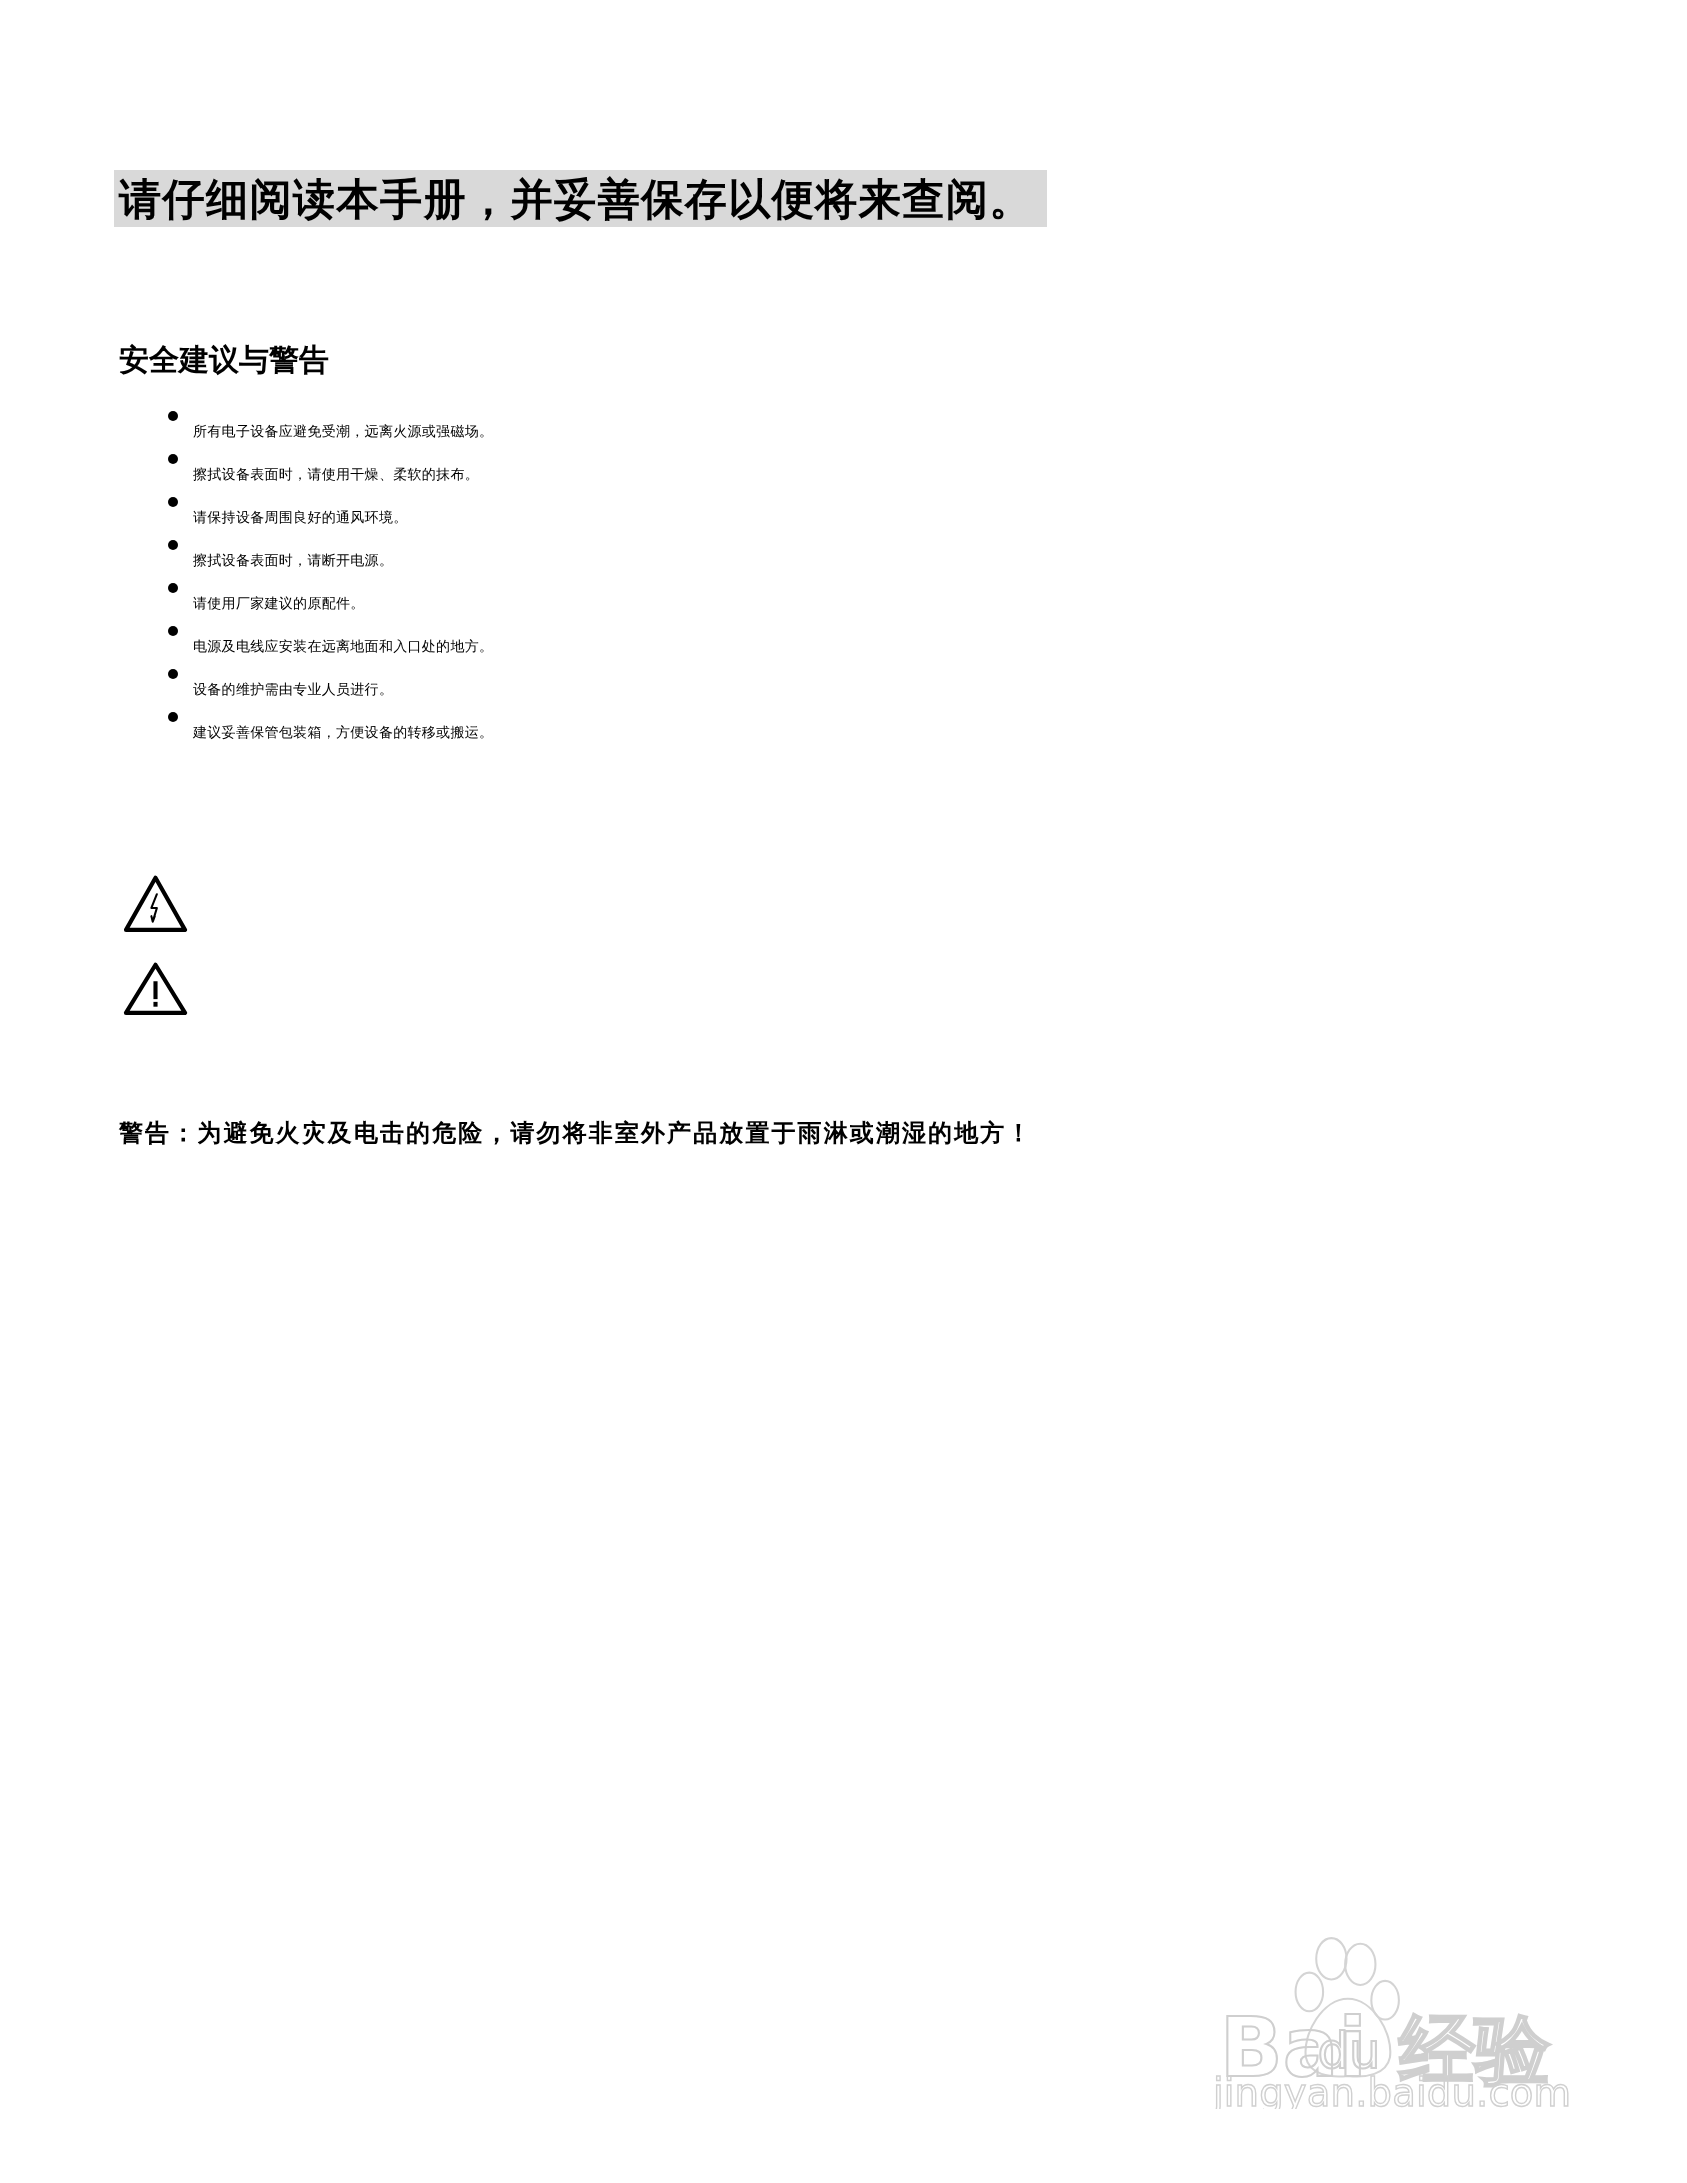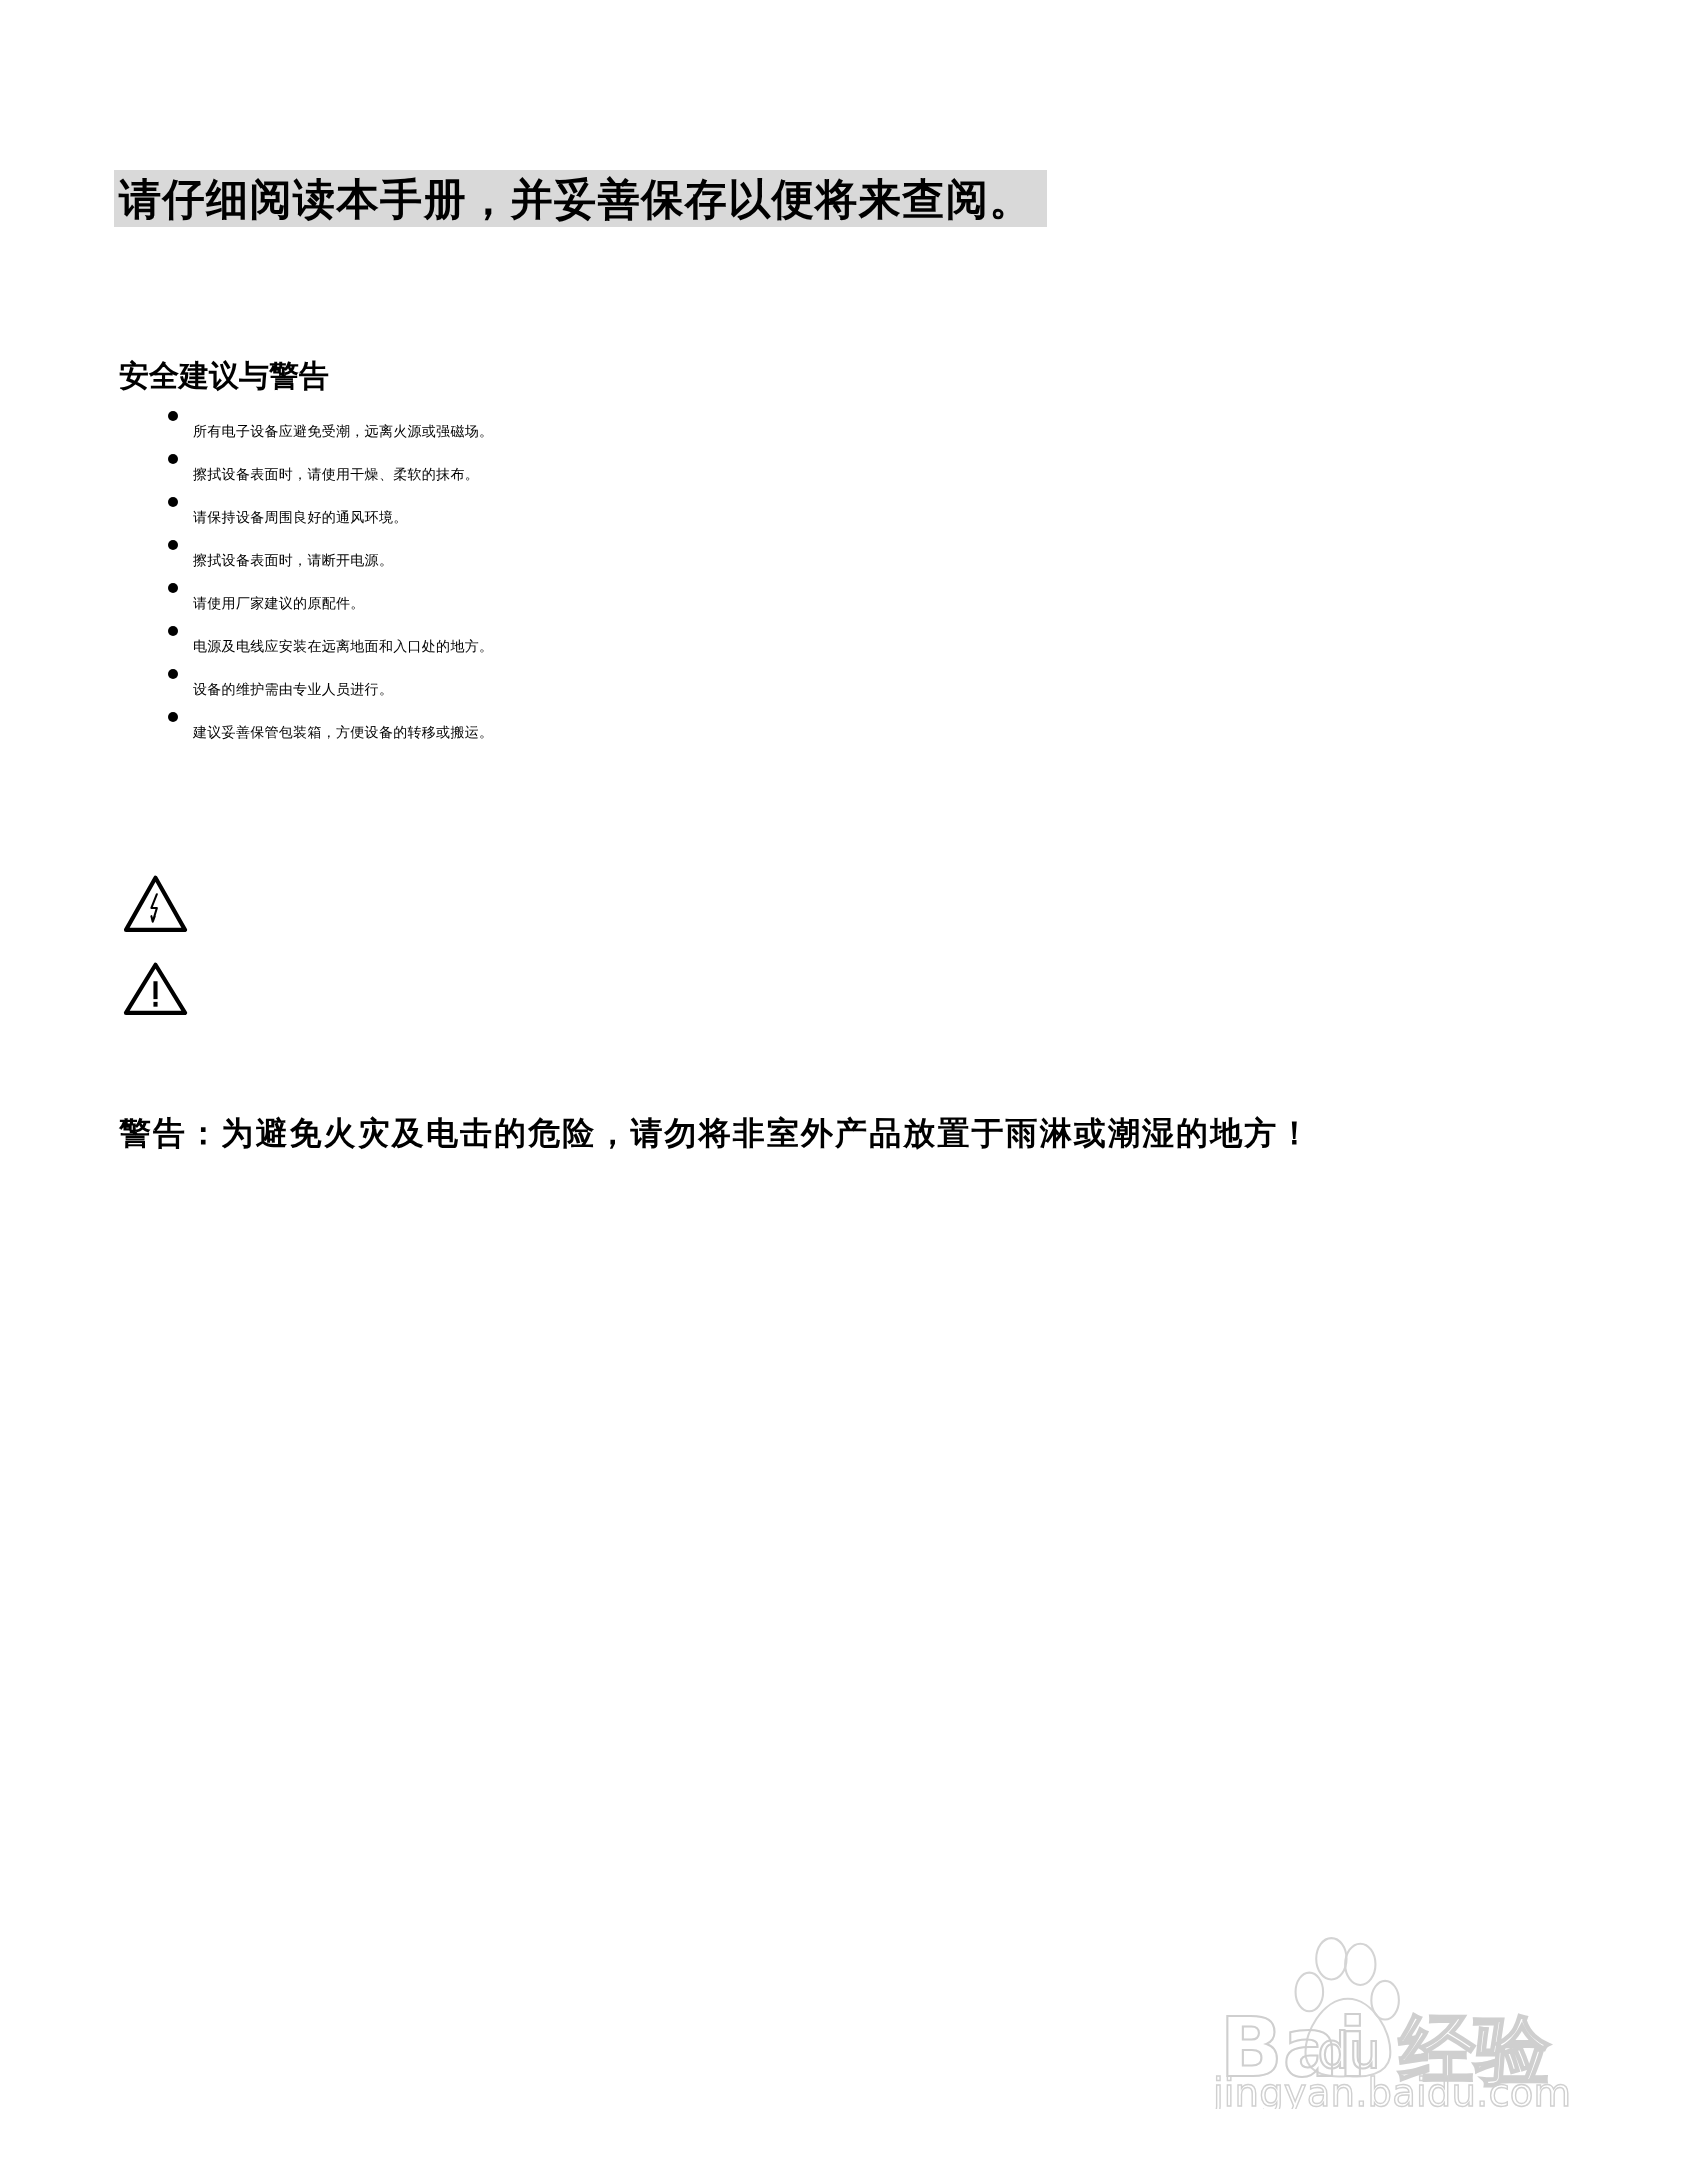--- a/index.html
+++ b/index.html
@@ -12,21 +12,21 @@
     position: absolute; left: 114px; top: 170px; width: 933px; height: 57px;
     background: #d9d9d9;
   }
   .banner-text {
     position: absolute; left: 119px; top: 174px;
     font-size: 43px; font-weight: bold; line-height: 51px; white-space: nowrap;
     letter-spacing: 1.4px; transform: scaleX(0.98); transform-origin: left center;
   }
   .section-heading {
     position: absolute; left: 119px; top: 340px;
-    font-size: 30px; font-weight: bold; line-height: 39px; white-space: nowrap; margin-top: 16px;
+    font-size: 30px; font-weight: bold; line-height: 39px; white-space: nowrap;
   }
   .bullet-list {
     position: absolute; left: 0; top: 394px; margin: 0; padding: 0; list-style: none;
   }
   .bullet-item {
     position: relative; height: 43px; white-space: nowrap;
   }
   .bullet-dot {
     position: absolute; left: 168px; top: 17px; width: 10.3px; height: 10.3px;
     border-radius: 50%; background: #000;
@@ -40,21 +40,21 @@
     position: absolute; left: 123px; white-space: nowrap;
   }
   .notice svg { position: absolute; left: 0; }
   .notice-text {
     position: absolute; left: 69px;
     font-size: 24px; font-weight: bold; line-height: 30px; white-space: nowrap;
     letter-spacing: 0px;
   }
   .warning-line {
     position: absolute; left: 119px; top: 1116px;
-    font-size: 32px; font-weight: bold; line-height: 34px; white-space: nowrap;
+    font-size: 24px; font-weight: bold; line-height: 34px; white-space: nowrap;
     letter-spacing: 2.1px;
   }
   .watermark {
     position: absolute; left: 1192px; top: 1923px; width: 400px; height: 186px;
   }
 </style>
 </head>
 <body>
 
 <div class="banner"></div>

